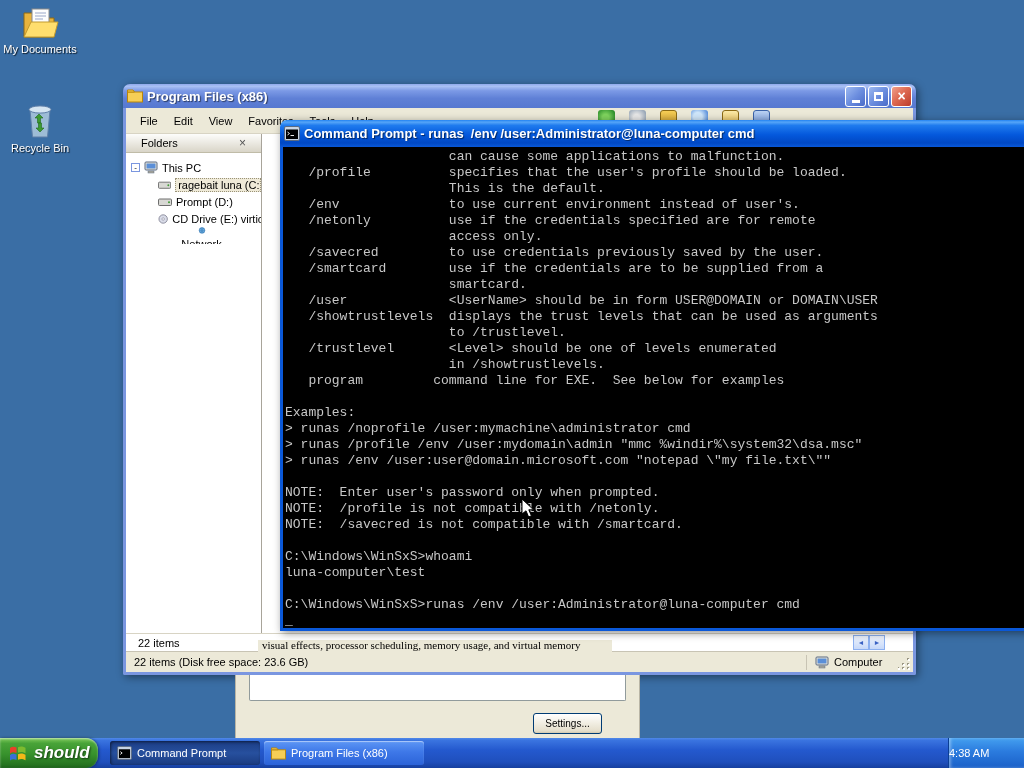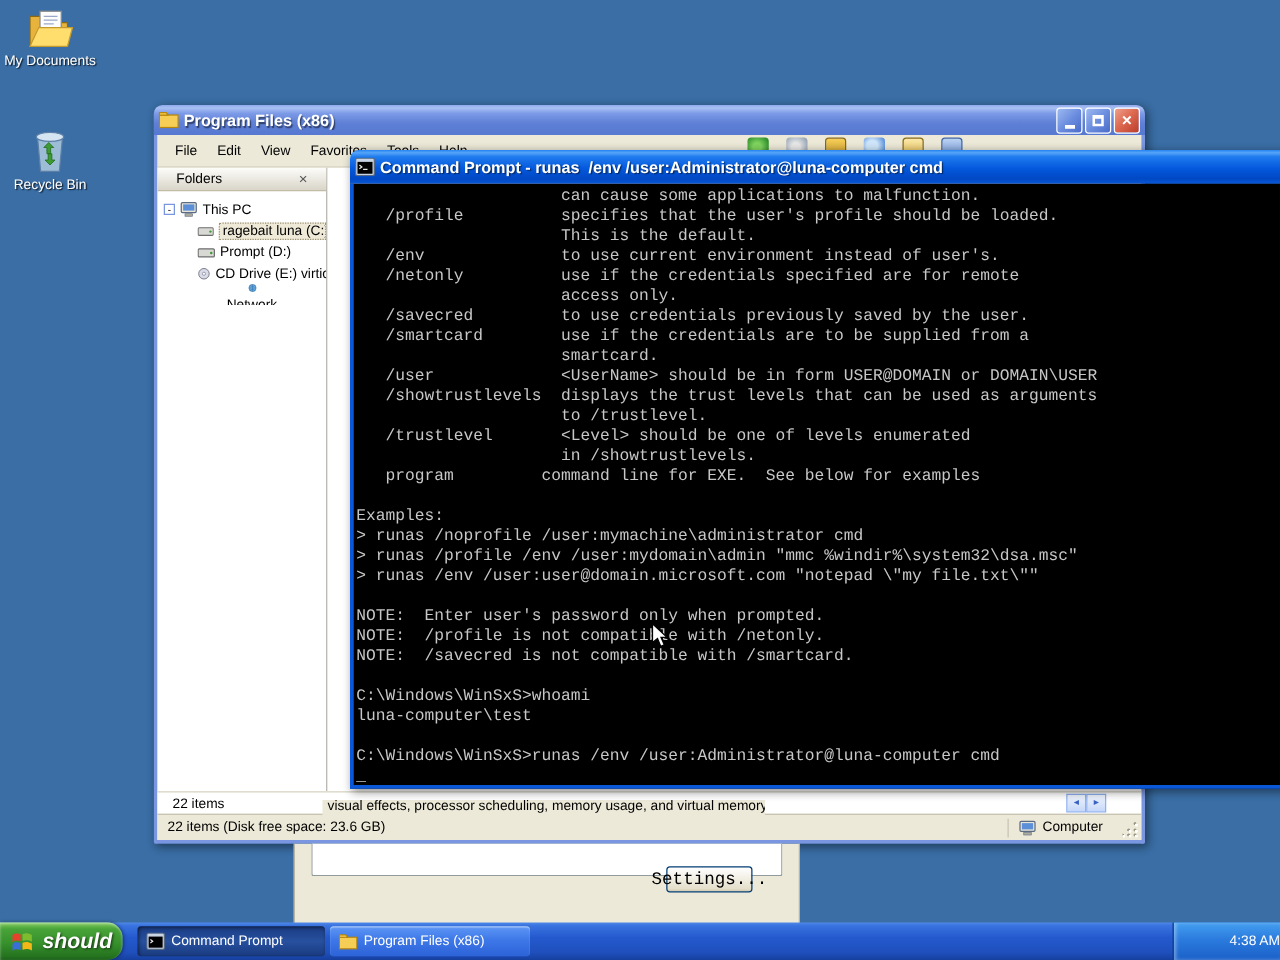--- a/index.html
+++ b/index.html
@@ -69,28 +69,28 @@
             radial-gradient(circle at 10px 11px, #9a9684 1px, transparent 1.4px),
             radial-gradient(circle at 6px 12px, #fff 1px, transparent 1.4px),
             radial-gradient(circle at 5px 11px, #9a9684 1px, transparent 1.4px),
             radial-gradient(circle at 1px 12px, #fff 1px, transparent 1.4px),
             radial-gradient(circle at 0px 11px, #9a9684 1px, transparent 1.4px);
   }
 
   
   .dlg-strip { position:absolute; left:258px; top:640px; width:354px; height:14px; background:#ECE9D8;
                overflow:hidden; z-index:15; font-size:11px; color:#000; }
-  .dlg-strip span { position:absolute; left:4px; top:-1px; white-space:nowrap; }
+  .dlg-strip span { position:absolute; left:4px; top:-1px; white-space:nowrap;font-family:Liberation Serif, serif; }
   .dlg-bottom { position:absolute; left:235px; top:675px; width:405px; height:66px; background:#ECE9D8;
                 z-index:15; border-left:1px solid #B9B5A5; border-right:1px solid #B9B5A5; }
   .dlg-whitebox { margin:0 13px; height:26px; background:#fff; border:1px solid #919B9C; border-top:0; border-radius:0 0 2px 2px; }
-  .xp-btn { position:absolute; left:297px; top:18px; width:69px; height:21px;
+  .xp-btn { position:absolute; left:297px; top:38px; width:69px; height:21px;
             background:linear-gradient(180deg,#FFFFFF 0%,#F2EFE4 45%,#E4DECB 90%,#D2C9AE 100%);
-            border:1px solid #003C74; border-radius:3px; font-size:14px; color:#000;
-            display:flex; align-items:center; justify-content:center; font-family:Liberation Mono, monospace; }
+            border:1px solid #003C74; border-radius:3px; font-size:10px; color:#000;
+            display:flex; align-items:center; justify-content:center; font-family:Liberation Sans, sans-serif; }
 
   
   .cmdwin { left:280px; top:120px; width:760px; height:511px; z-index:30; border-radius:7px 0 0 0; }
   .cmdwin .tbar { height:27px; border-radius:7px 0 0 0;
     background:linear-gradient(180deg,#2383F2 0%,#55A5F8 8%,#1F7BEE 20%,#0458DC 55%,#0048C4 85%,#0A58D8 100%); }
   .console { height:484px; background:#000; border:3px solid #0A58D8; border-top:0; padding:2px 0 0 2px; overflow:hidden; }
   .console pre { font-family:"Liberation Mono","DejaVu Sans Mono",monospace; font-size:13px; line-height:16px;
                  color:#C7C7C7; white-space:pre; }
 
   
@@ -101,24 +101,24 @@
     background:linear-gradient(180deg,#7FCB5B 0%,#48A338 18%,#37912C 55%,#25731F 90%,#1C611A 100%);
     box-shadow:inset 0 1px 2px rgba(255,255,255,.5), 1px 0 3px rgba(0,0,0,.4);
     display:flex; align-items:center; gap:5px; padding-left:9px;
     color:#fff; font-size:17px; font-weight:bold; font-style:italic; text-shadow:1px 1px 2px rgba(0,0,0,.6); }
   .task { position:absolute; top:3px; height:24px; border-radius:3px; display:flex; align-items:center; gap:5px;
           padding:0 7px; font-size:11px; color:#fff; white-space:nowrap; overflow:hidden; }
   .task.pressed { left:110px; width:150px; background:linear-gradient(180deg,#1B3C84,#27509E 50%,#1A3B80);
                   box-shadow:inset 1px 1px 3px rgba(0,0,0,.55); }
   .task.normal { left:264px; width:160px; background:linear-gradient(180deg,#5E97F5 0%,#3E78E8 45%,#2C63D8 100%);
                  box-shadow:inset 0 1px 1px rgba(255,255,255,.5); }
-  .tray { position:absolute; right:0; top:0; height:30px; width:86px;
+  .tray { position:absolute; right:0; top:0; height:30px; width:76px;
     background:linear-gradient(180deg,#44A0F0 0%,#2B7BDE 45%,#1A60C8 100%);
     border-left:1px solid #0B3E94; box-shadow:inset 2px 0 3px rgba(255,255,255,.35);
-    display:flex; align-items:center; justify-content:flex-end; color:#fff; font-size:11px; }
+    display:flex; align-items:center; justify-content:flex-start; color:#fff; font-size:11px; }
 
   .cursor { position:absolute; left:521px; top:498px; z-index:40; }
 </style>
 </head>
 <body>
 
 <div class="dicon" style="left:1px; top:7px;">
   <svg width="38" height="34" viewBox="0 0 38 34">
     <path d="M3 10 L3 30 L33 30 L33 11 L16 11 L13 6 L3 6 Z" fill="#E8B33C" stroke="#8B6914"></path>
     <rect x="11" y="2" width="17" height="16" fill="#FDFDFD" stroke="#8A8A8A"></rect>

